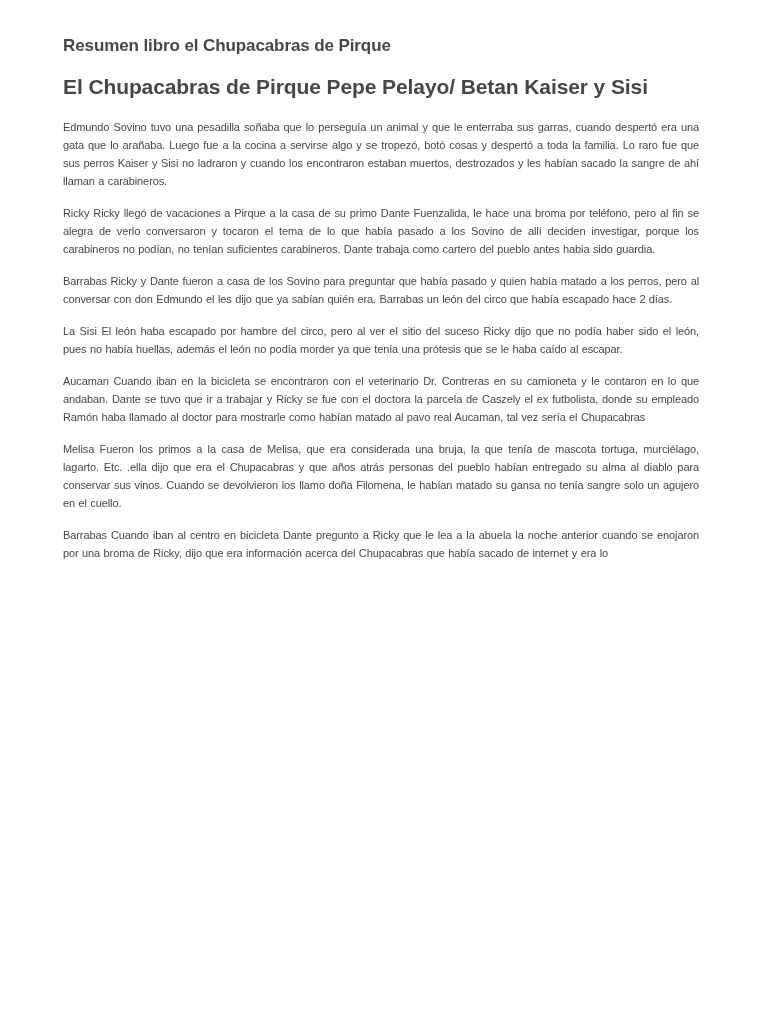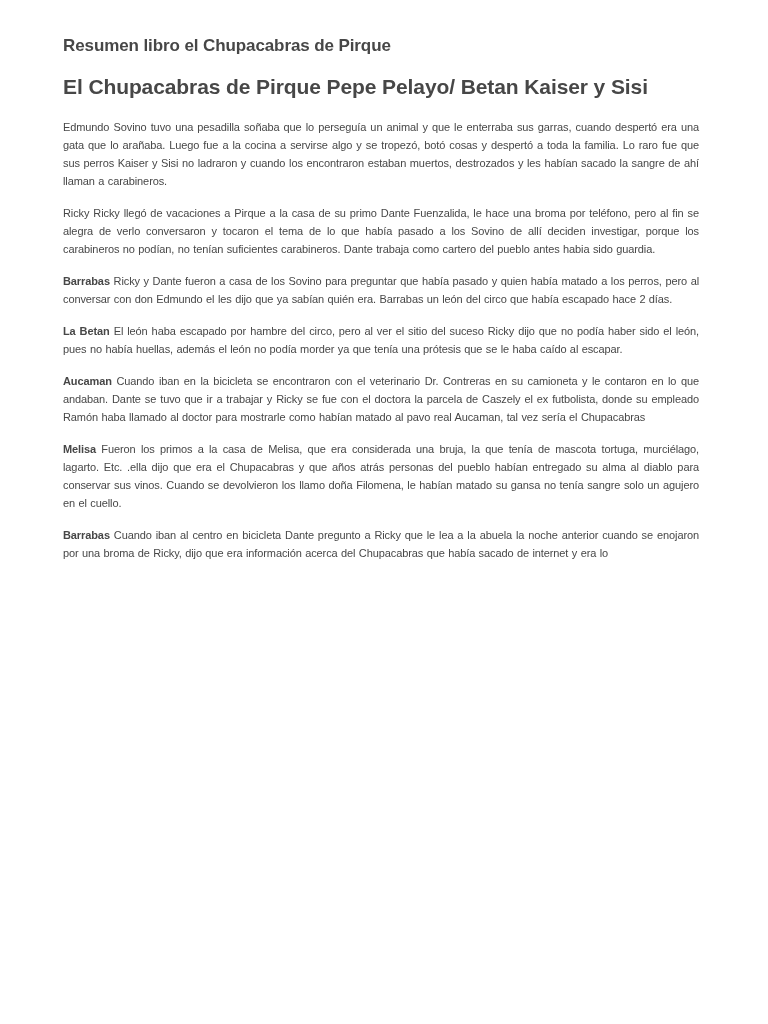--- a/index.html
+++ b/index.html
@@ -44,21 +44,21 @@
   }
   .para {
     font-size: 11px;
     line-height: 18px;
     text-align: justify;
     margin: 0 8px 14px 0;
     letter-spacing: -0.1px;
     word-spacing: 0.5px;
   }
   .para .lead {
-    font-weight: bold;
+    font-weight: normal;
   }
 </style>
 </head>
 <body>
 
 <div class="doc-page">
   <div class="doc-content">
     <h1 class="doc-title">Resumen libro el Chupacabras de Pirque</h1>
     <h2 class="doc-subtitle">El Chupacabras de Pirque Pepe Pelayo/ Betan Kaiser y Sisi</h2>
 
@@ -67,21 +67,21 @@
     <p class="para">
         <span>Edmundo Sovino tuvo una pesadilla soñaba que lo perseguía un animal y que le enterraba sus garras, cuando despertó era una gata que lo arañaba. Luego fue a la cocina a servirse algo y se tropezó, botó cosas y despertó a toda la familia. Lo raro fue que sus perros Kaiser y Sisi no ladraron y cuando los encontraron estaban muertos, destrozados y les habían sacado la sangre de ahí llaman a carabineros.</span>
       </p>
         <p class="para">
         <span>Ricky Ricky llegó de vacaciones a Pirque a la casa de su primo Dante Fuenzalida, le hace una broma por teléfono, pero al fin se alegra de verlo conversaron y tocaron el tema de lo que había pasado a los Sovino de allí deciden investigar, porque los carabineros no podían, no tenían suficientes carabineros. Dante trabaja como cartero del pueblo antes habia sido guardia.</span>
       </p>
         <p class="para">
         <b class="lead">Barrabas</b><span> Ricky y Dante fueron a casa de los Sovino para preguntar que había pasado y quien había matado a los perros, pero al conversar con don Edmundo el les dijo que ya sabían quién era. Barrabas un león del circo que había escapado hace 2 días.</span>
       </p>
         <p class="para">
-        <b class="lead">La Betan</b><span> El león haba escapado por hambre del circo, pero al ver el sitio del suceso Ricky dijo que no podía haber sido el león, pues no había huellas, además el león no podía morder ya que tenía una prótesis que se le haba caído al escapar.</span>
+        <b class="lead">La Sisi</b><span> El león haba escapado por hambre del circo, pero al ver el sitio del suceso Ricky dijo que no podía haber sido el león, pues no había huellas, además el león no podía morder ya que tenía una prótesis que se le haba caído al escapar.</span>
       </p>
         <p class="para">
         <b class="lead">Aucaman</b><span> Cuando iban en la bicicleta se encontraron con el veterinario Dr. Contreras en su camioneta y le contaron en lo que andaban. Dante se tuvo que ir a trabajar y Ricky se fue con el doctora la parcela de Caszely el ex futbolista, donde su empleado Ramón haba llamado al doctor para mostrarle como habían matado al pavo real Aucaman, tal vez sería el Chupacabras</span>
       </p>
         <p class="para">
         <b class="lead">Melisa</b><span> Fueron los primos a la casa de Melisa, que era considerada una bruja, la que tenía de mascota tortuga, murciélago, lagarto. Etc. .ella dijo que era el Chupacabras y que años atrás personas del pueblo habían entregado su alma al diablo para conservar sus vinos. Cuando se devolvieron los llamo doña Filomena, le habían matado su gansa no tenía sangre solo un agujero en el cuello.</span>
       </p>
         <p class="para">
         <b class="lead">Barrabas</b><span> Cuando iban al centro en bicicleta Dante pregunto a Ricky que le lea a la abuela la noche anterior cuando se enojaron por una broma de Ricky, dijo que era información acerca del Chupacabras que había sacado de internet y era lo</span>
       </p>

